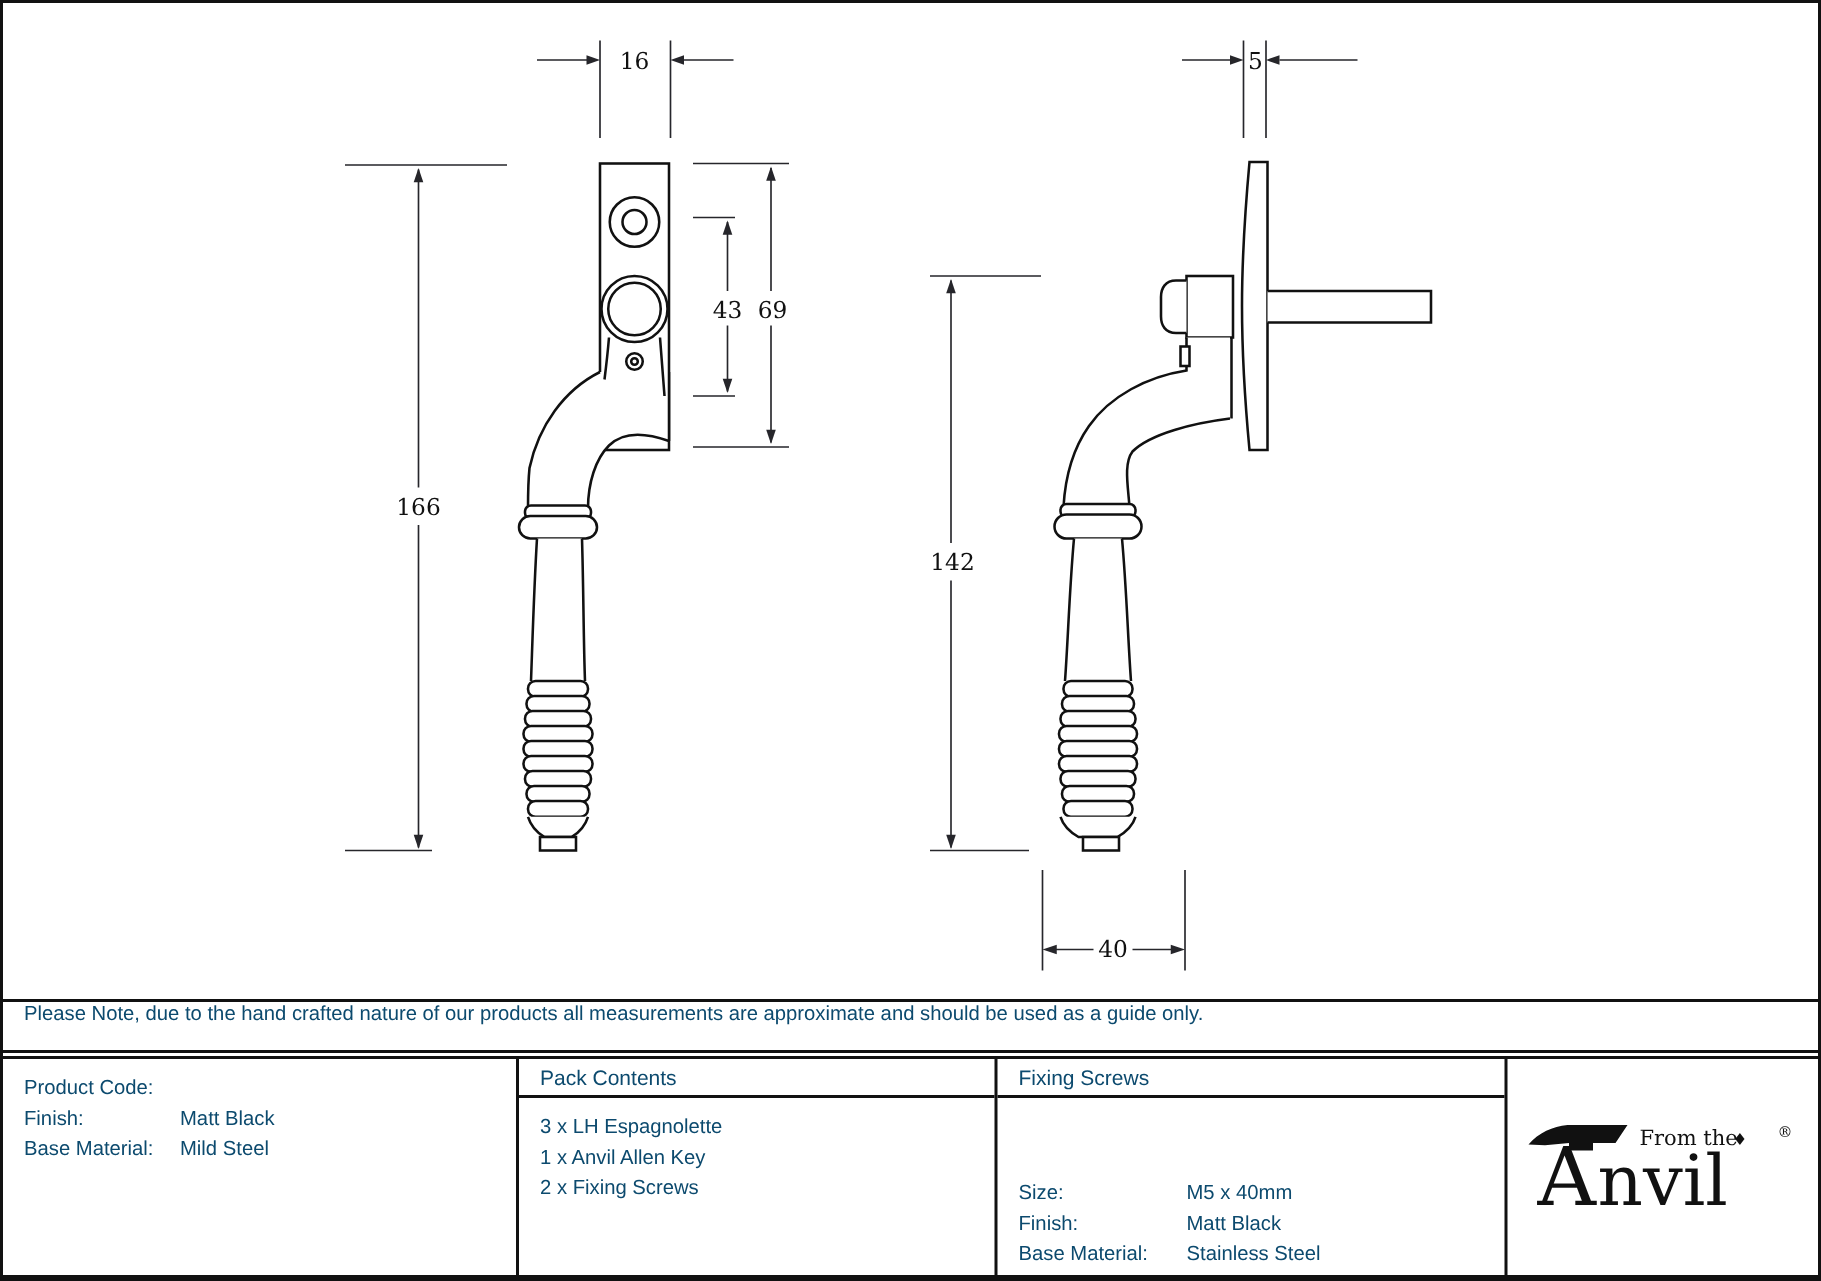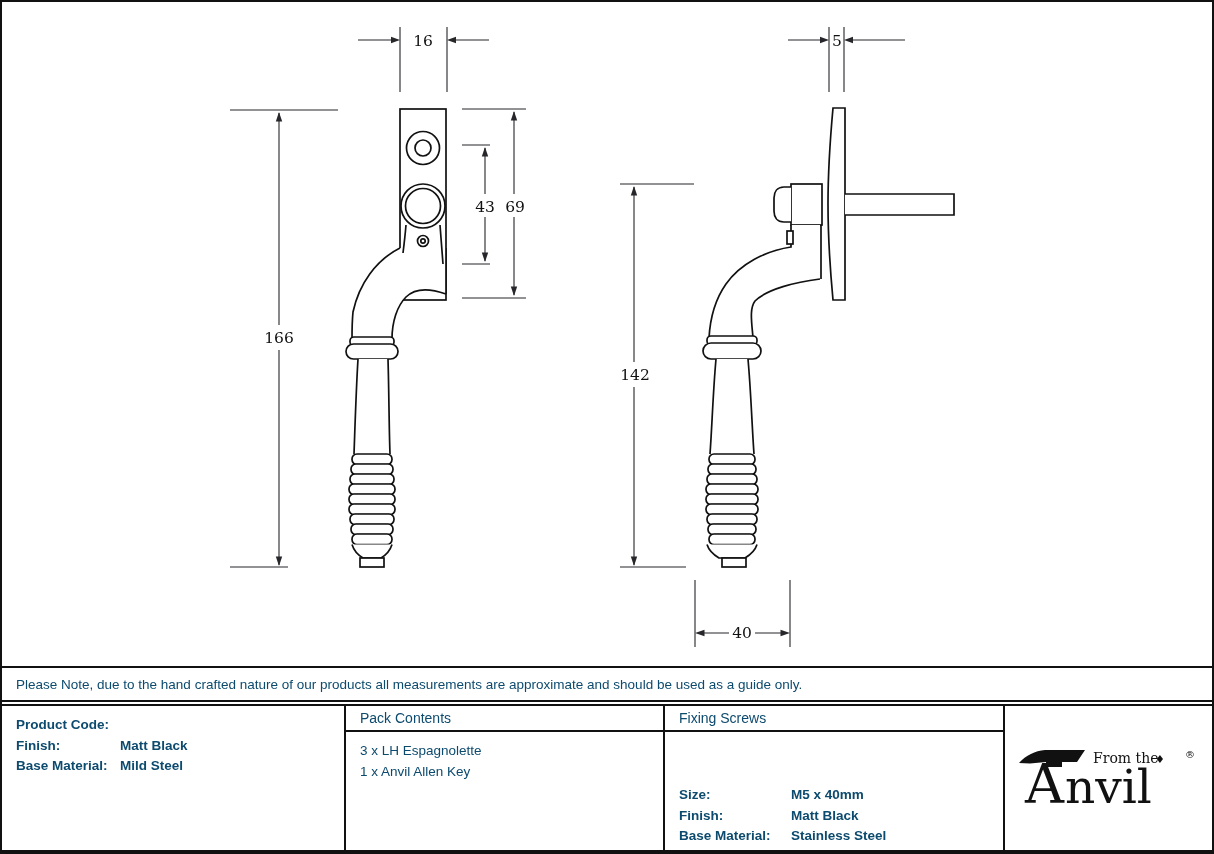--- a/index.html
+++ b/index.html
@@ -7,37 +7,37 @@
     width:1214px;height:854px;box-sizing:border-box;background:#fff;
     border:2px solid #111;border-bottom-width:4px;
     display:flex;flex-direction:column;
     font-family:"Liberation Sans",sans-serif;color:#0c4a6e;
     position:relative;overflow:hidden;
   }
   .drawing-area{height:664px;flex:none;position:relative;}
   .drawing-area svg{display:block;}
   .note-bar{
     flex:none;height:32px;border-top:2px solid #111;border-bottom:2px solid #111;
-    display:flex;align-items:center;padding:0 14px;font-size:13.5px;
+    display:flex;align-items:flex-start;padding:0 14px;font-size:13.5px;
   }
   .info-table{
     flex:1;margin-top:2px;border-top:2px solid #111;
     display:flex;min-height:0;
   }
   .col{flex:none;display:flex;flex-direction:column;border-right:2px solid #111;min-width:0;}
   .col-product{width:342px;}
   .col-pack{width:317px;}
   .col-screws{width:338px;gap:44px;}
   .col-logo{flex:1;border-right:none;display:flex;align-items:center;justify-content:center;}
   .col-header{
     flex:none;height:24px;border-bottom:2px solid #111;
     display:flex;align-items:center;padding:0 14px;font-size:14px;
   }
   .col-body{flex:1;padding:9px 14px 0 14px;font-size:13.5px;}
-  .kv-row{display:grid;grid-template-columns:104px 1fr;line-height:20.6px;font-weight:bold;}
+  .kv-row{display:grid;grid-template-columns:104px 1fr;line-height:20.6px;}
   .col-screws .kv-row{grid-template-columns:112px 1fr;}
   .list-row{line-height:20.6px;}
   
   .part{stroke:#111;stroke-width:1.7;fill:none;}
   .partw{stroke:#111;stroke-width:1.7;fill:#fff;}
   .mask{fill:#fff;stroke:none;}
   .dim{stroke:#26262b;stroke-width:1.1;fill:none;}
   .ah{fill:#26262b;stroke:none;}
   .dimtxt{font-family:"DejaVu Serif",serif;font-size:15.5px;fill:#111;}
   .logo-name{font-family:"DejaVu Serif",serif;}
@@ -209,20 +209,21 @@
           <span>Mild Steel</span>
         </div>
       </div>
     </div>
 
     <div class="col col-pack">
       <div class="col-header">Pack Contents</div>
       <div class="col-body">
         <div class="list-row">3 x LH Espagnolette</div>
         <div class="list-row">1 x Anvil Allen Key</div>
+        <div class="list-row">2 x Fixing Screws</div>
       </div>
     </div>
 
     <div class="col col-screws">
       <div class="col-header">Fixing Screws</div>
       <div class="col-body">
         <div class="kv-row">
           <span>Size:</span>
           <span>M5 x 40mm</span>
         </div>

